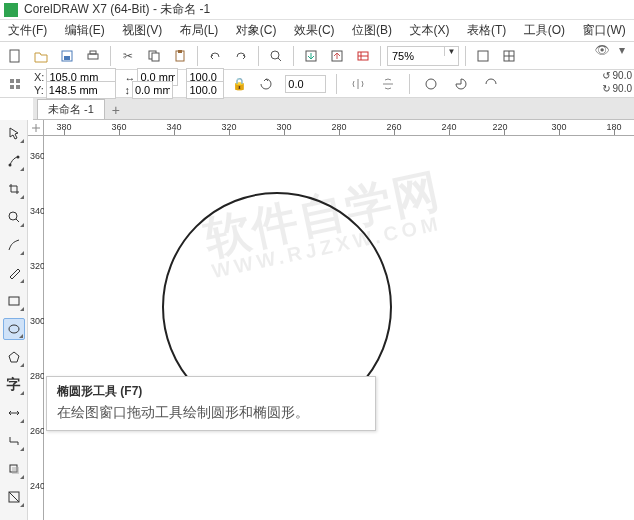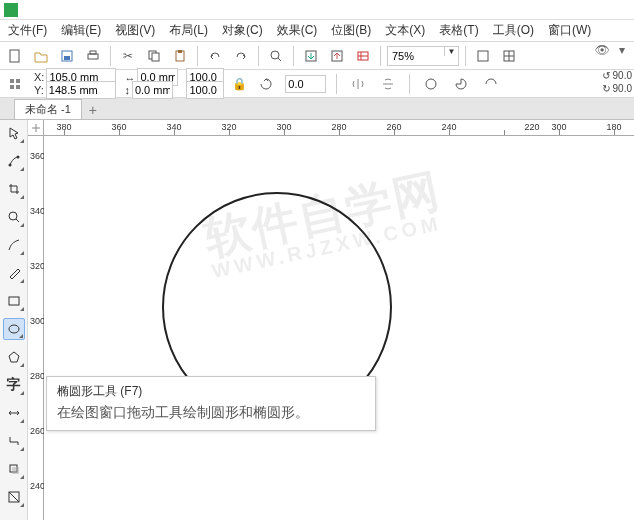--- a/index.html
+++ b/index.html
@@ -1,66 +1,67 @@
 <!DOCTYPE html>
 <html><head>
 <meta charset="utf-8">
 <style>
   * { box-sizing: border-box; margin: 0; padding: 0; font-family: "Microsoft YaHei", Arial, sans-serif; }
   body { width: 634px; height: 520px; background: #fff; overflow: hidden; font-size: 12px; color: #333; position: relative; }
   .titlebar { height: 20px; background: #fff; display: flex; align-items: center; padding: 0 4px; border-bottom: 1px solid #e0e0e0; }
   .app-icon { width: 14px; height: 14px; background: #2ea44f; margin-right: 6px; }
-  .menubar { height: 22px; display: flex; align-items: center; padding: 0 2px; gap: 2px; border-bottom: 1px solid #d8d8d8; }
+  .menubar { height: 22px; display: flex; align-items: center; padding: 0 2px; gap: 2px; border-bottom: 1px solid #d8d8d8; justify-content: space-between; }
   .menu-item { padding: 2px 6px; cursor: default; border-radius: 2px; }
   .toolbar1 { height: 28px; display: flex; align-items: center; padding: 0 4px; gap: 4px; border-bottom: 1px solid #d8d8d8; }
   .tb-btn { width: 22px; height: 22px; display: flex; align-items: center; justify-content: center; border-radius: 2px; color: #555; cursor: default; }
   .tb-sep { width: 1px; height: 20px; background: #ccc; margin: 0 2px; }
   .zoom-box { display: flex; align-items: flex-start; border: 1px solid #ccc; height: 20px; }
   .zoom-box input { border: none; width: 56px; height: 18px; font-size: 11px; padding: 0 4px; outline: none; }
   .zoom-box .dd { width: 14px; display: flex; align-items: center; justify-content: center; border-left: 1px solid #ccc; font-size: 8px; }
   .propbar { height: 28px; display: flex; align-items: center; padding: 0 4px; gap: 8px; border-bottom: 1px solid #d8d8d8; font-size: 11px; }
   .xy-block { display: flex; flex-direction: column; line-height: 12px; }
   .xy-row { display: flex; align-items: center; gap: 2px; height: 13px; }
   .num-input { border: 1px solid #ccc; height: 18px; width: 70px; font-size: 11px; padding: 0 2px; background: #fff; }
   .sm-input { width: 41px; }
   .pct-input { width: 38px; }
   .lock-ic { font-size: 12px; color: #666; }
-  .tabbar { height: 22px; display: flex; align-items: flex-end; padding: 0 14px; background: #e6e6e6; border-bottom: 1px solid #c0c0c0; }
+  .tabbar { height: 22px; display: flex; align-items: flex-end; padding: 0 4px; background: #e6e6e6; border-bottom: 1px solid #c0c0c0; margin-left: 33px; }
   .doc-tab { background: #fff; border: 1px solid #c0c0c0; border-bottom: none; padding: 2px 10px; font-size: 11px; margin-right: 2px; }
   .tab-add { width: 18px; height: 18px; display: flex; align-items: center; justify-content: center; color: #777; font-size: 14px; }
   .workarea { position: absolute; top: 120px; left: 0; right: 0; bottom: 0; display: flex; }
   .toolbox { width: 28px; background: #f5f5f5; border-right: 1px solid #d8d8d8; display: flex; flex-direction: column; align-items: center; padding-top: 2px; gap: 6px; }
   .tool { width: 22px; height: 22px; display: flex; align-items: center; justify-content: center; border-radius: 2px; position: relative; cursor: default; }
   .tool.selected { background: #cfe2f8; border: 1px solid #7fb0e6; }
   .tool-fly { position: absolute; right: 1px; bottom: 1px; width: 0; height: 0; border-right: 4px solid #666; border-top: 4px solid transparent; }
   .canvas-wrap { flex: 1; position: relative; background: #fff; overflow: hidden; }
   .hruler { position: absolute; left: 16px; right: 0; top: 0; height: 16px; background: #fff; border-bottom: 1px solid #aaa; }
   .hruler .tick { position: absolute; top: 2px; font-size: 9px; color: #333; transform: translateX(-50%); }
   .hruler .tk-line { position: absolute; top: 10px; bottom: 0; width: 1px; background: #888; }
   .vruler { position: absolute; top: 16px; left: 0; width: 16px; bottom: 0; background: #fff; border-right: 1px solid #aaa; }
   .vruler .vtk { position: absolute; left: 2px; font-size: 9px; color: #333; transform: translateY(-50%); }
   .ruler-corner { position: absolute; top: 0; left: 0; width: 16px; height: 16px; background: #fff; border-right: 1px solid #aaa; border-bottom: 1px solid #aaa; display: flex; align-items: center; justify-content: center; }
   .canvas { position: absolute; left: 16px; top: 16px; right: 0; bottom: 0; background: #fff; }
   .circle { position: absolute; left: 118px; top: 56px; width: 230px; height: 230px; border: 2px solid #222; border-radius: 50%; }
   .watermark { position: absolute; left: 160px; top: 48px; transform: rotate(-12deg); font-size: 46px; font-weight: 700; color: rgba(0,0,0,0.07); letter-spacing: 2px; white-space: nowrap; }
   .watermark .sub { font-size: 20px; display: block; margin-top: -10px; letter-spacing: 4px; }
   .tooltip { position: absolute; left: 2px; top: 240px; width: 330px; background: #fff; border: 1px solid #c8c8c8; box-shadow: 1px 1px 3px rgba(0,0,0,0.15); padding: 6px 10px 8px; z-index: 10; }
-  .tooltip .tt-title { font-weight: 400; font-size: 12px; margin-bottom: 4px; }
+  .tooltip .tt-title { font-weight: 700; font-size: 12px; margin-bottom: 4px; }
   .tooltip .tt-desc { font-size: 14px; color: #555; }
   .right-icons { position: absolute; right: 0; top: 42px; display: flex; gap: 4px; padding-right: 4px; }
   .mini { width: 16px; height: 16px; display: flex; align-items: center; justify-content: center; color: #666; }
   .deg-block { position: absolute; right: 2px; top: 70px; display: flex; flex-direction: column; gap: 2px; font-size: 10px; color: #444; }
   .deg-row { display: flex; align-items: center; gap: 2px; }
   svg { display: block; }
 </style>
 </head>
 <body>
 
 <div class="titlebar">
   <div class="app-icon"></div>
+  <span>CorelDRAW X7 (64-Bit) - 未命名 -1</span>
 </div>
 
 <div class="menubar">
   <span class="menu-item">文件(F)</span>
   <span class="menu-item">编辑(E)</span>
   <span class="menu-item">视图(V)</span>
   <span class="menu-item">布局(L)</span>
   <span class="menu-item">对象(C)</span>
   <span class="menu-item">效果(C)</span>
   <span class="menu-item">位图(B)</span>
@@ -363,21 +364,21 @@
         <div class="tick" style="left: 185px;">320</div>
         <div class="tk-line" style="left: 185px;"></div>
         <div class="tick" style="left: 240px;">300</div>
         <div class="tk-line" style="left: 240px;"></div>
         <div class="tick" style="left: 295px;">280</div>
         <div class="tk-line" style="left: 295px;"></div>
         <div class="tick" style="left: 350px;">260</div>
         <div class="tk-line" style="left: 350px;"></div>
         <div class="tick" style="left: 405px;">240</div>
         <div class="tk-line" style="left: 405px;"></div>
-        <div class="tick" style="left: 488px;">220</div>
+        <div class="tick" style="left: 456px;">220</div>
         <div class="tk-line" style="left: 460px;"></div>
         <div class="tick" style="left: 515px;">300</div>
         <div class="tk-line" style="left: 515px;"></div>
         <div class="tick" style="left: 570px;">180</div>
         <div class="tk-line" style="left: 570px;"></div>
       </div>
     <div class="vruler" id="vruler">
         <div class="vtk" style="top: 20px;">360</div>
         <div class="vtk" style="top: 75px;">340</div>
         <div class="vtk" style="top: 130px;">320</div>

